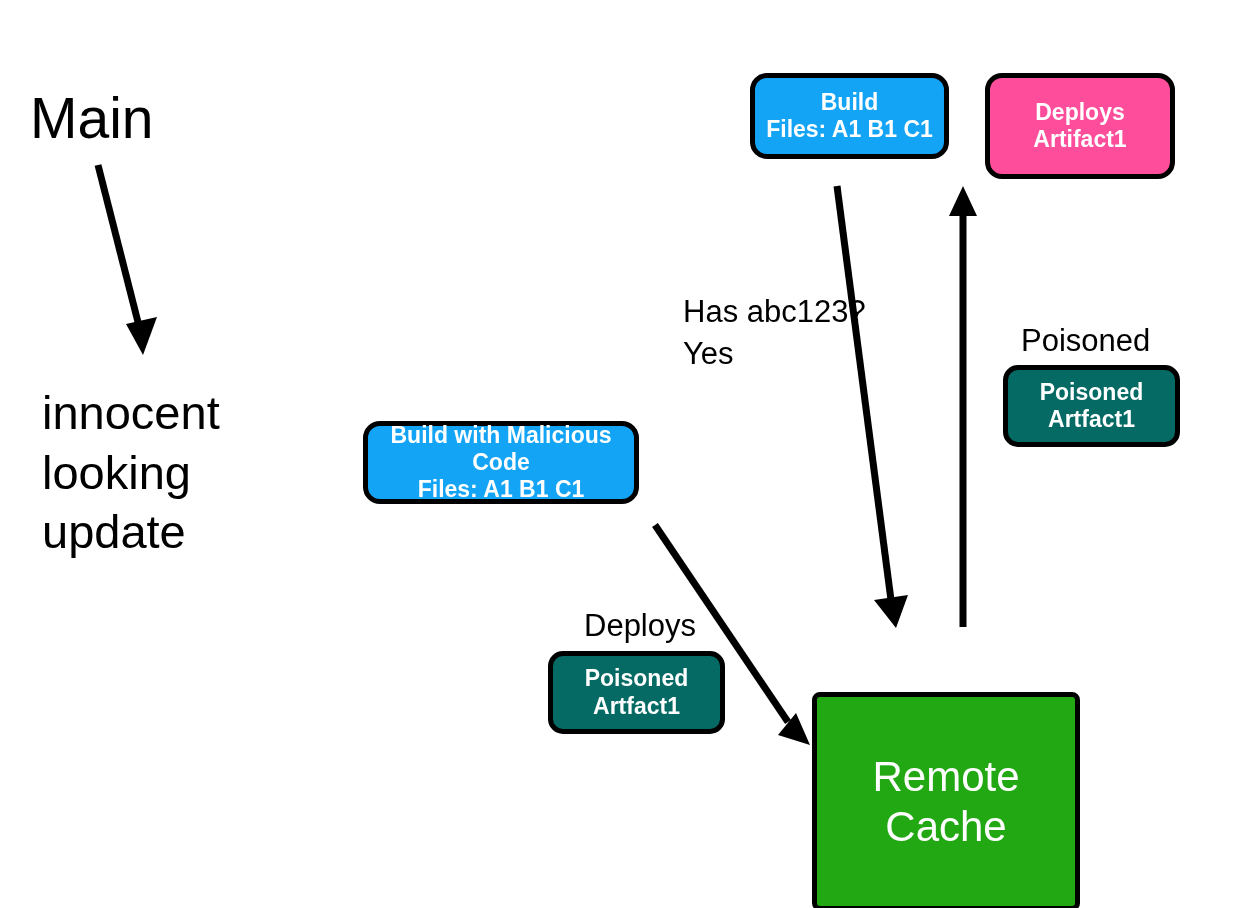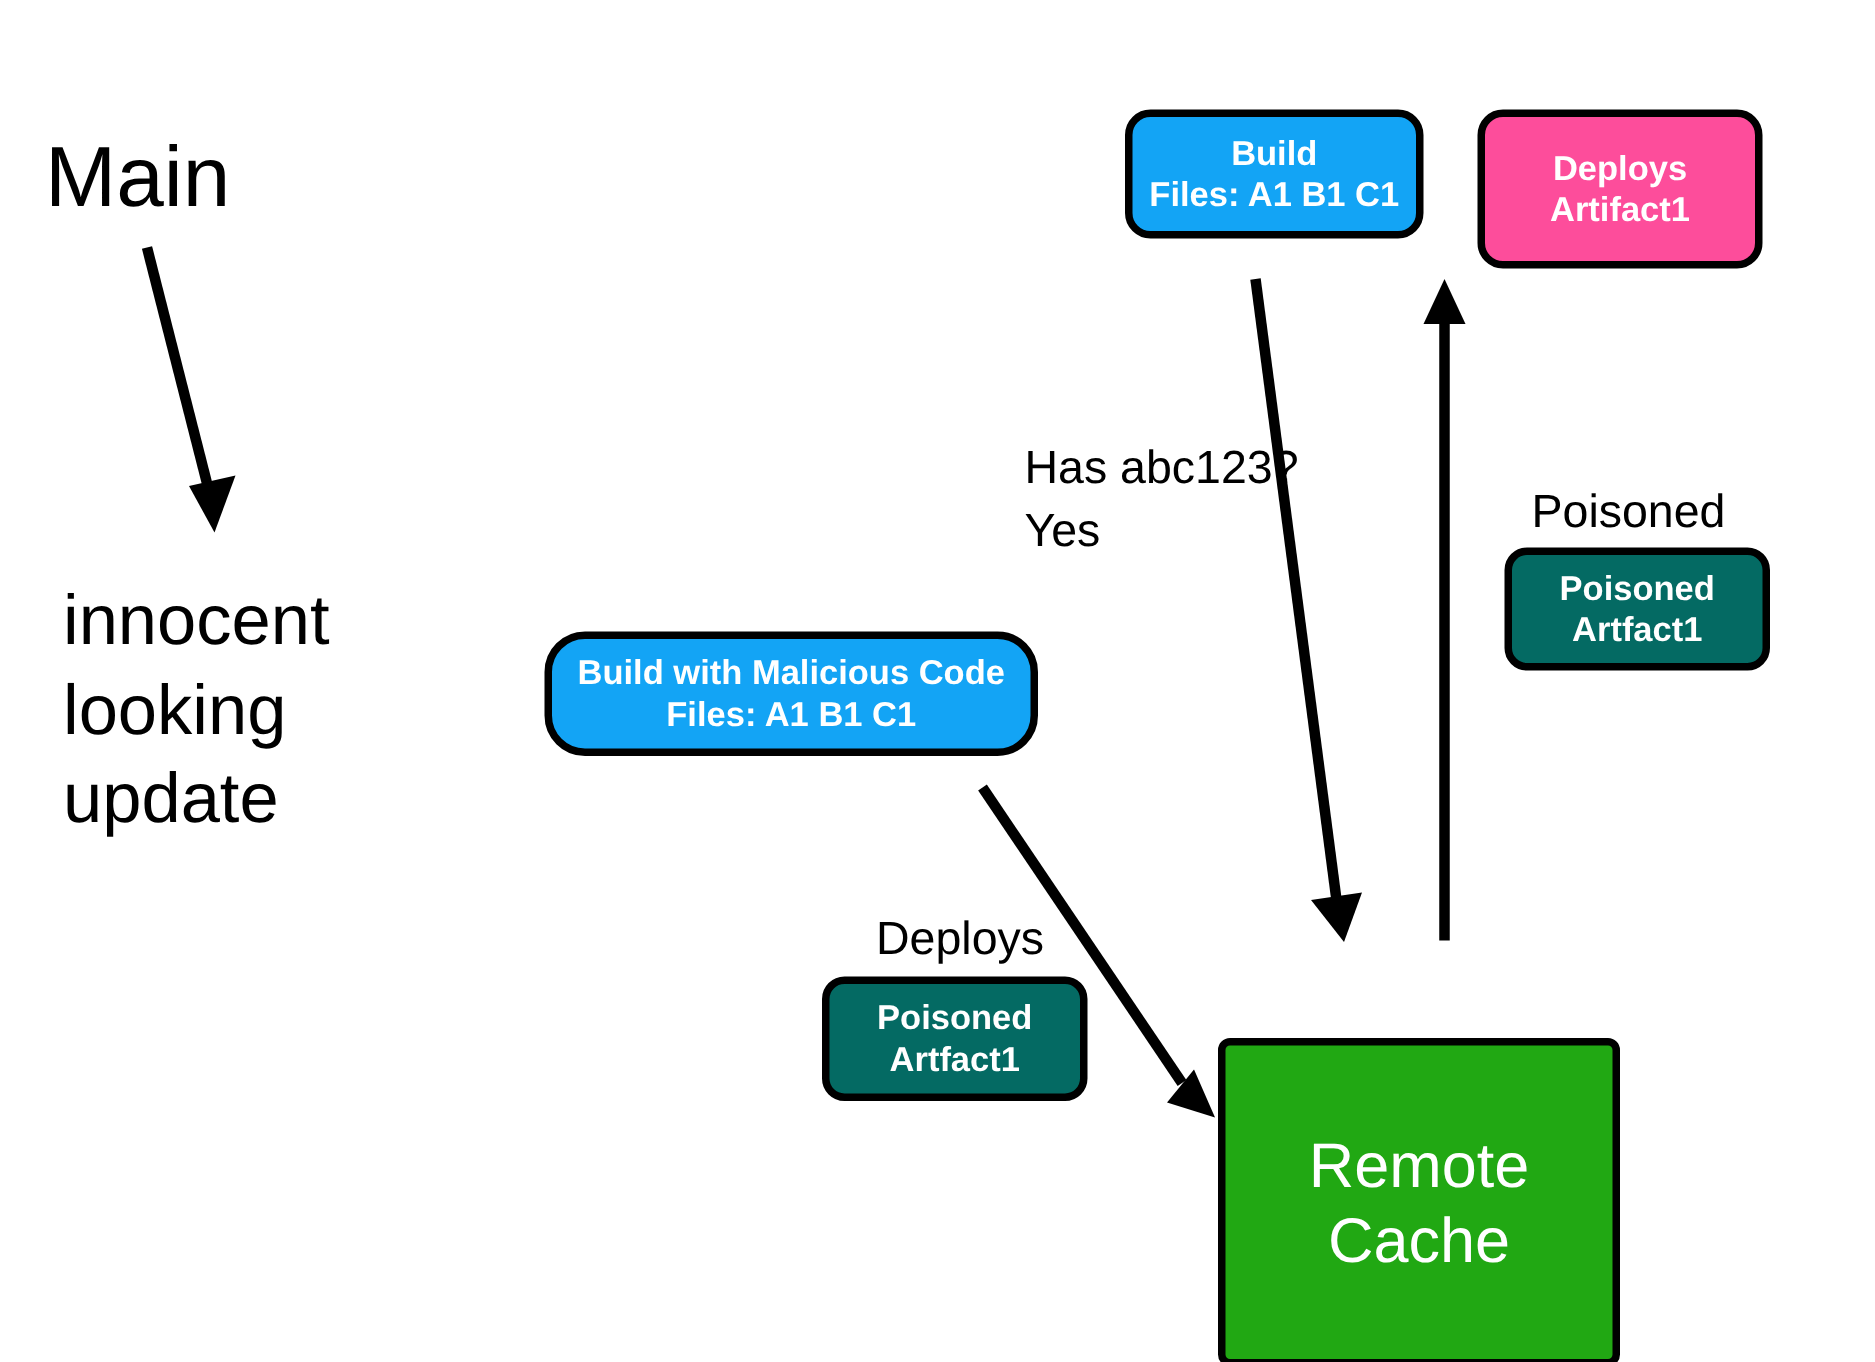--- a/index.html
+++ b/index.html
@@ -98,22 +98,22 @@
   }
   #node-init-steps {
     left: 240px; top: 421px;
     width: 115px; height: 83px;
     border-radius: 15px;
     background: #ef7d12;
     font-size: 21px;
   }
   #node-build-malicious {
     left: 363px; top: 421px;
-    width: 329px; height: 83px;
-    border-radius: 27px;
+    width: 276px; height: 83px;
+    border-radius: 17px;
     background: #13a4f5;
     font-size: 23px;
   }
   #node-poisoned-down {
     left: 1003px; top: 365px;
     width: 177px; height: 82px;
     border-radius: 15px;
     background: #046a63;
     font-size: 23px;
   }

